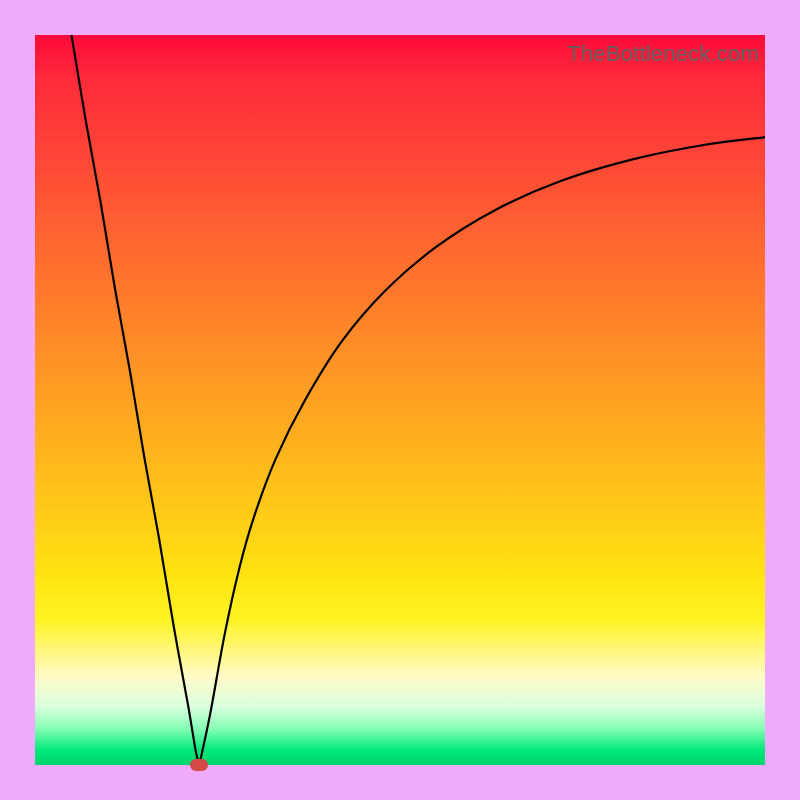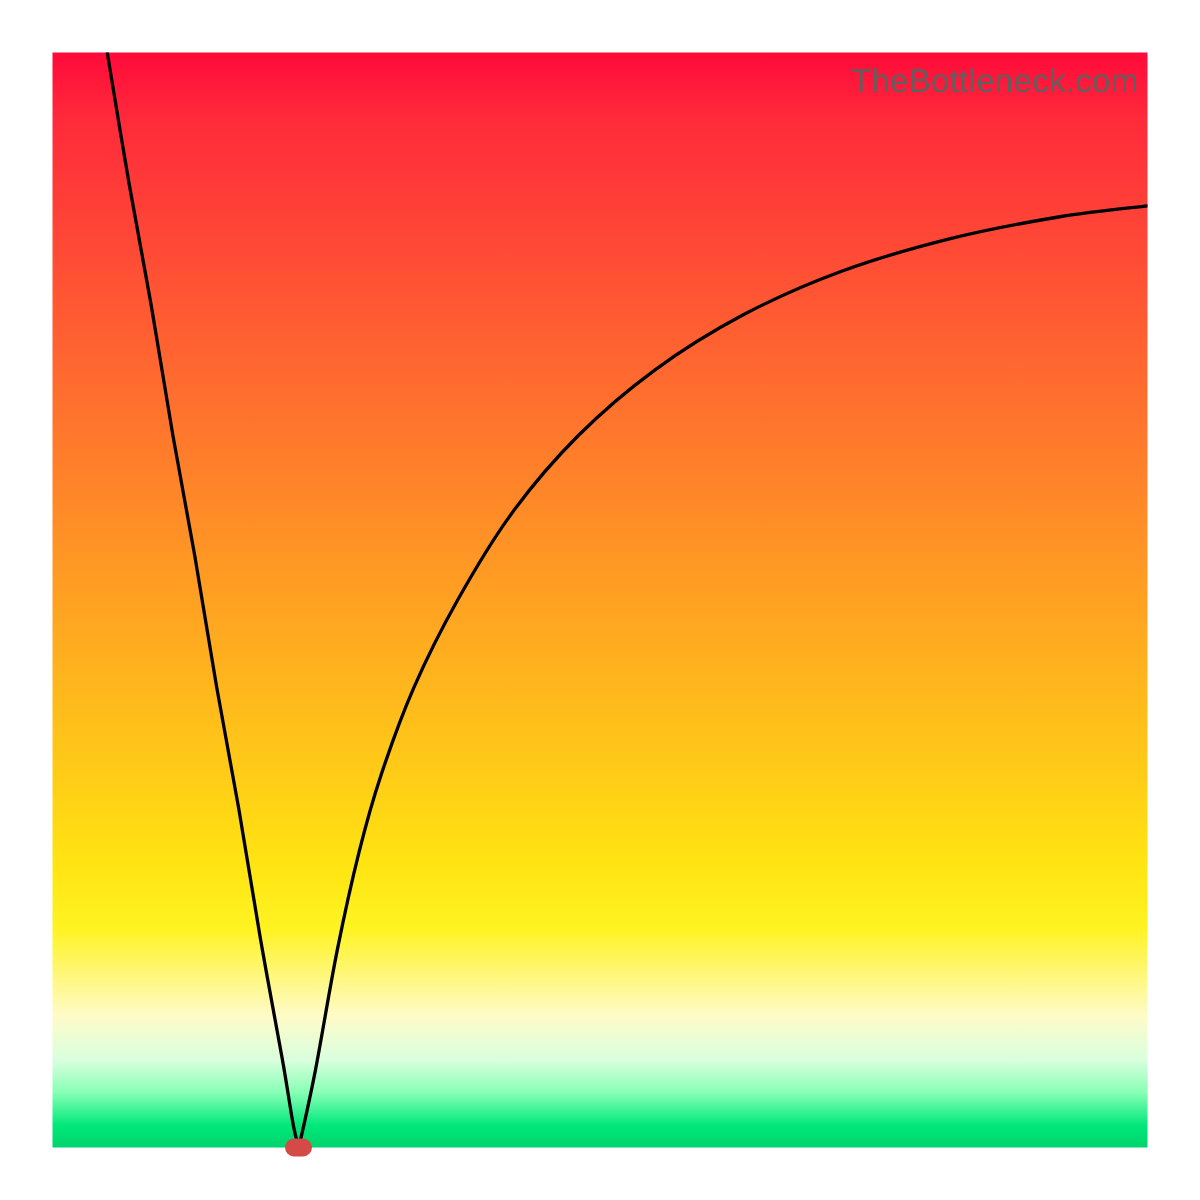--- a/index.html
+++ b/index.html
@@ -8,21 +8,21 @@
     width: 800px;
     height: 800px;
     overflow: hidden;
     background: #000;
     font-family: Arial, Helvetica, sans-serif;
   }
   .frame {
     position: relative;
     width: 800px;
     height: 800px;
-    background: #ffffff;
+    background: #f0abfc;
   }
   .plot-area {
     position: absolute;
     left: 35px;
     top: 35px;
     width: 730px;
     height: 730px;
     
     background: linear-gradient(
       to bottom,

